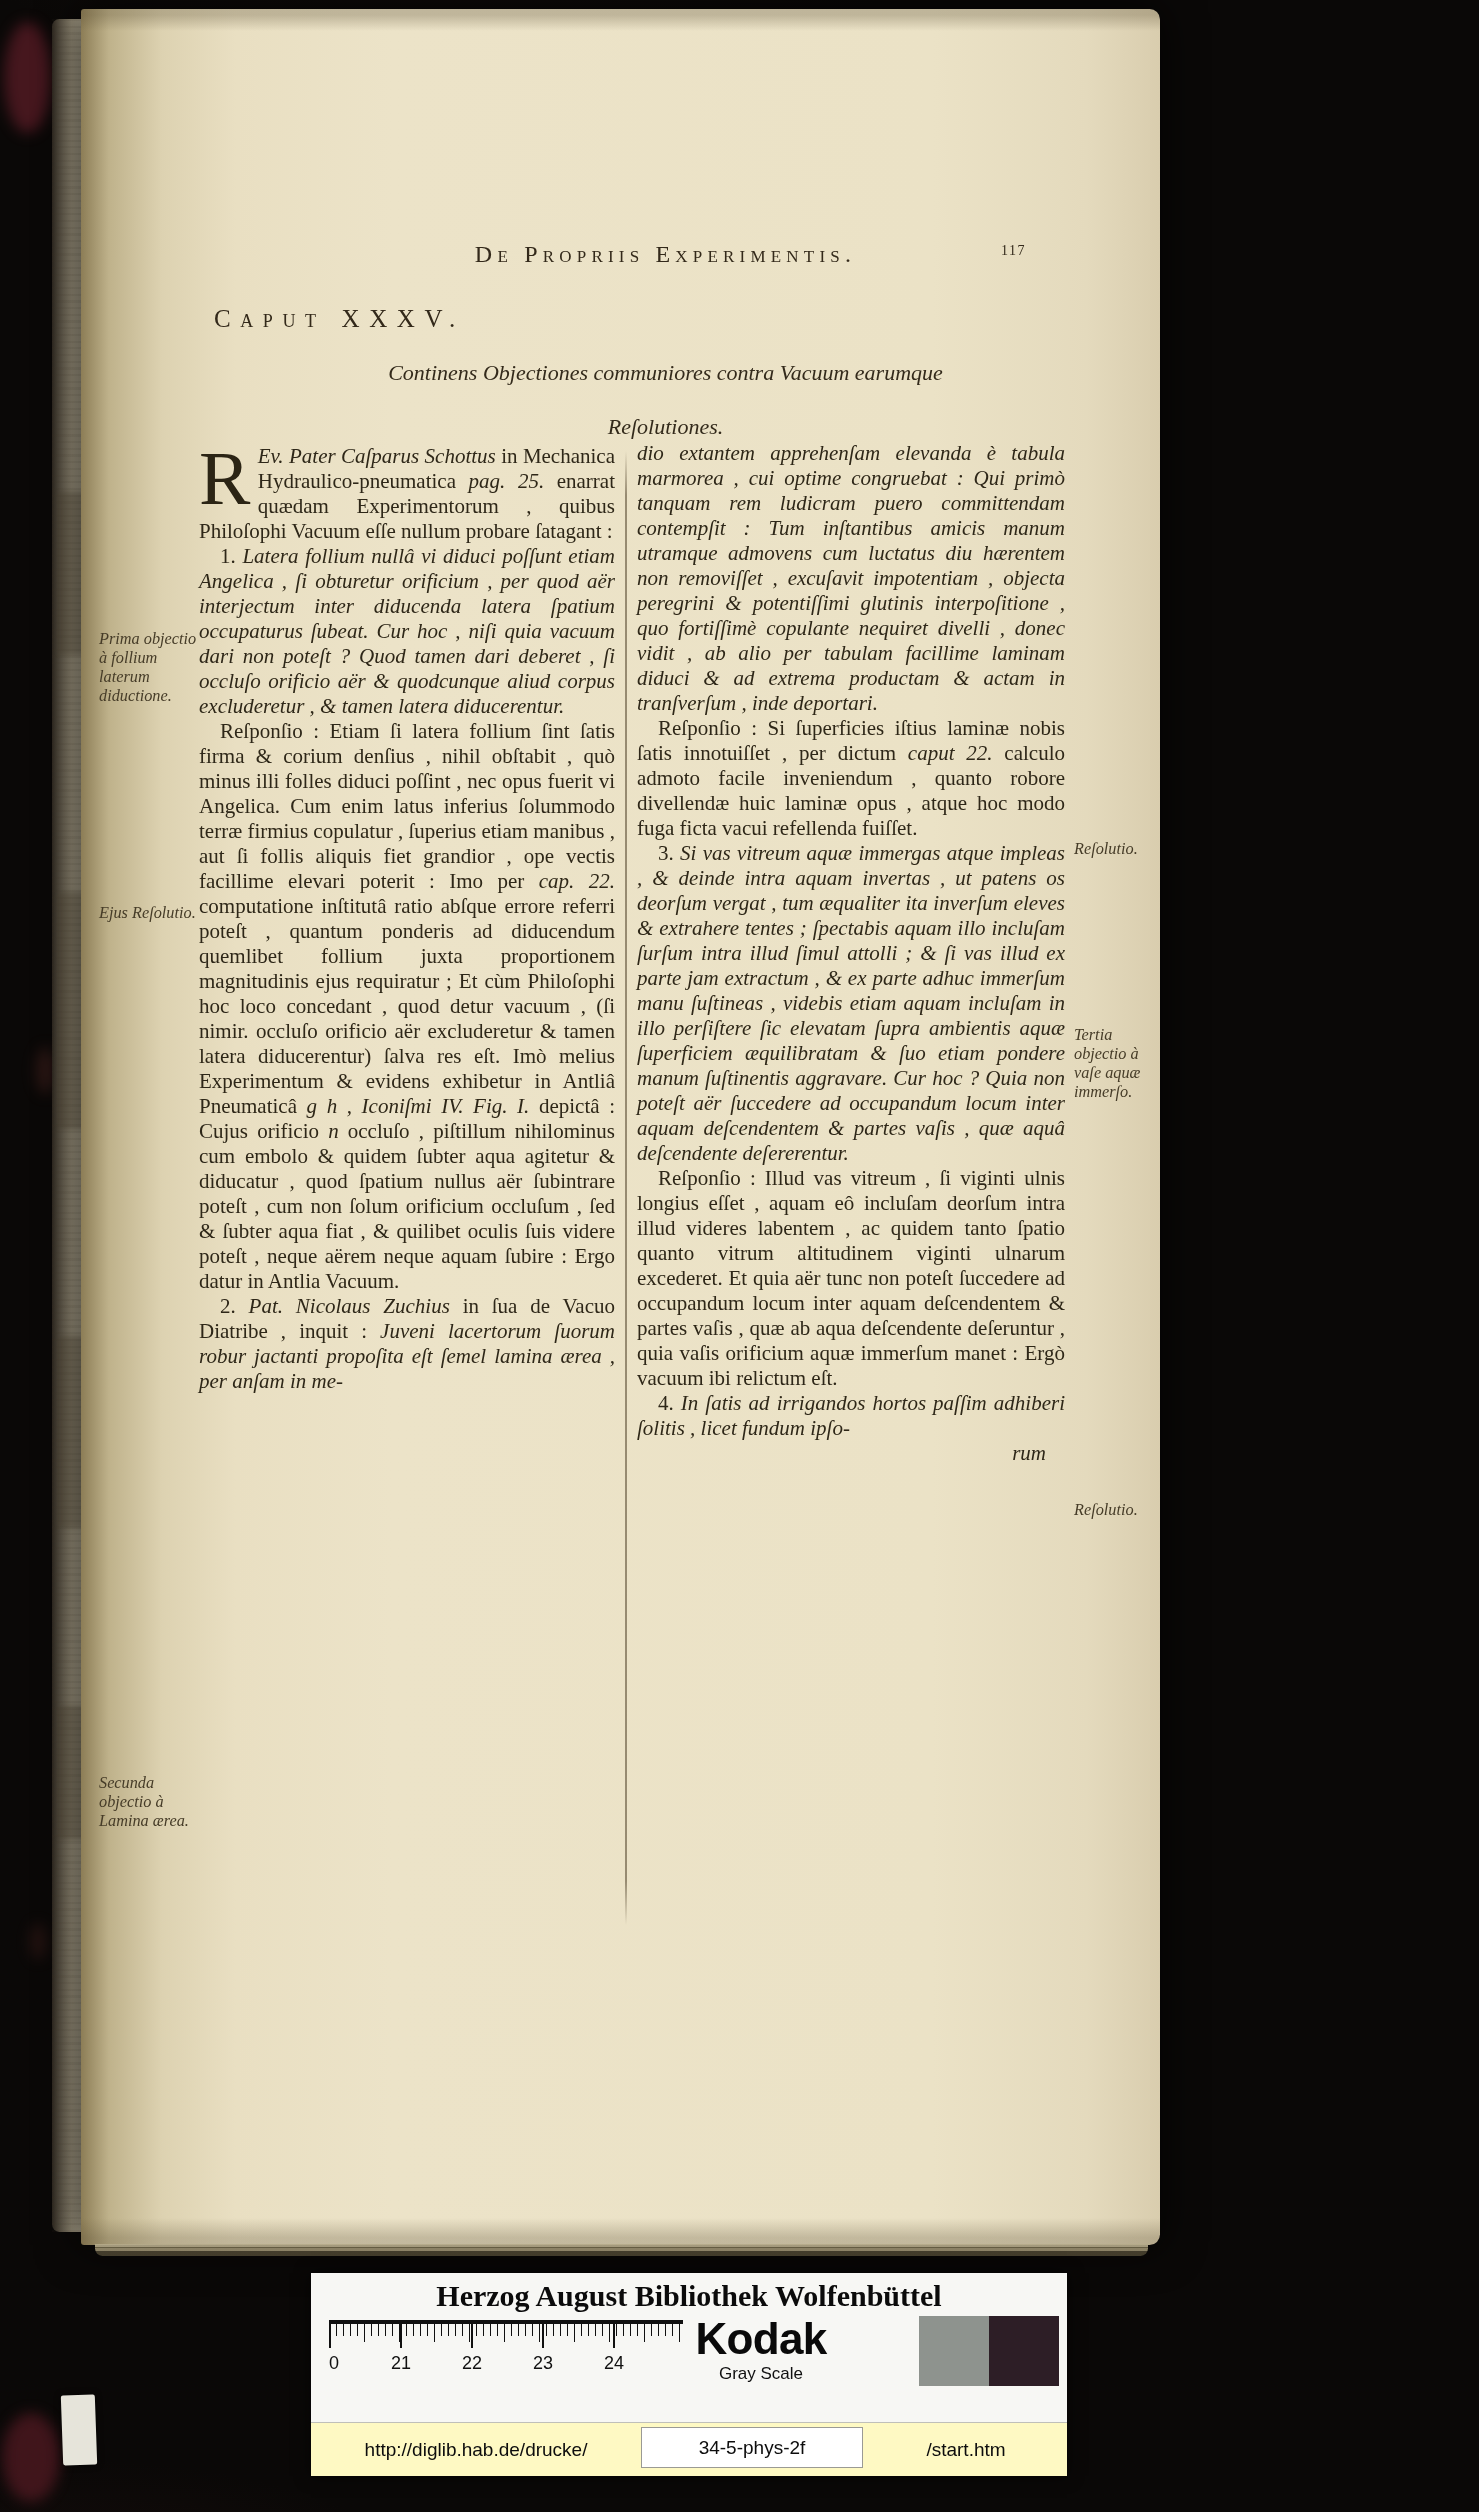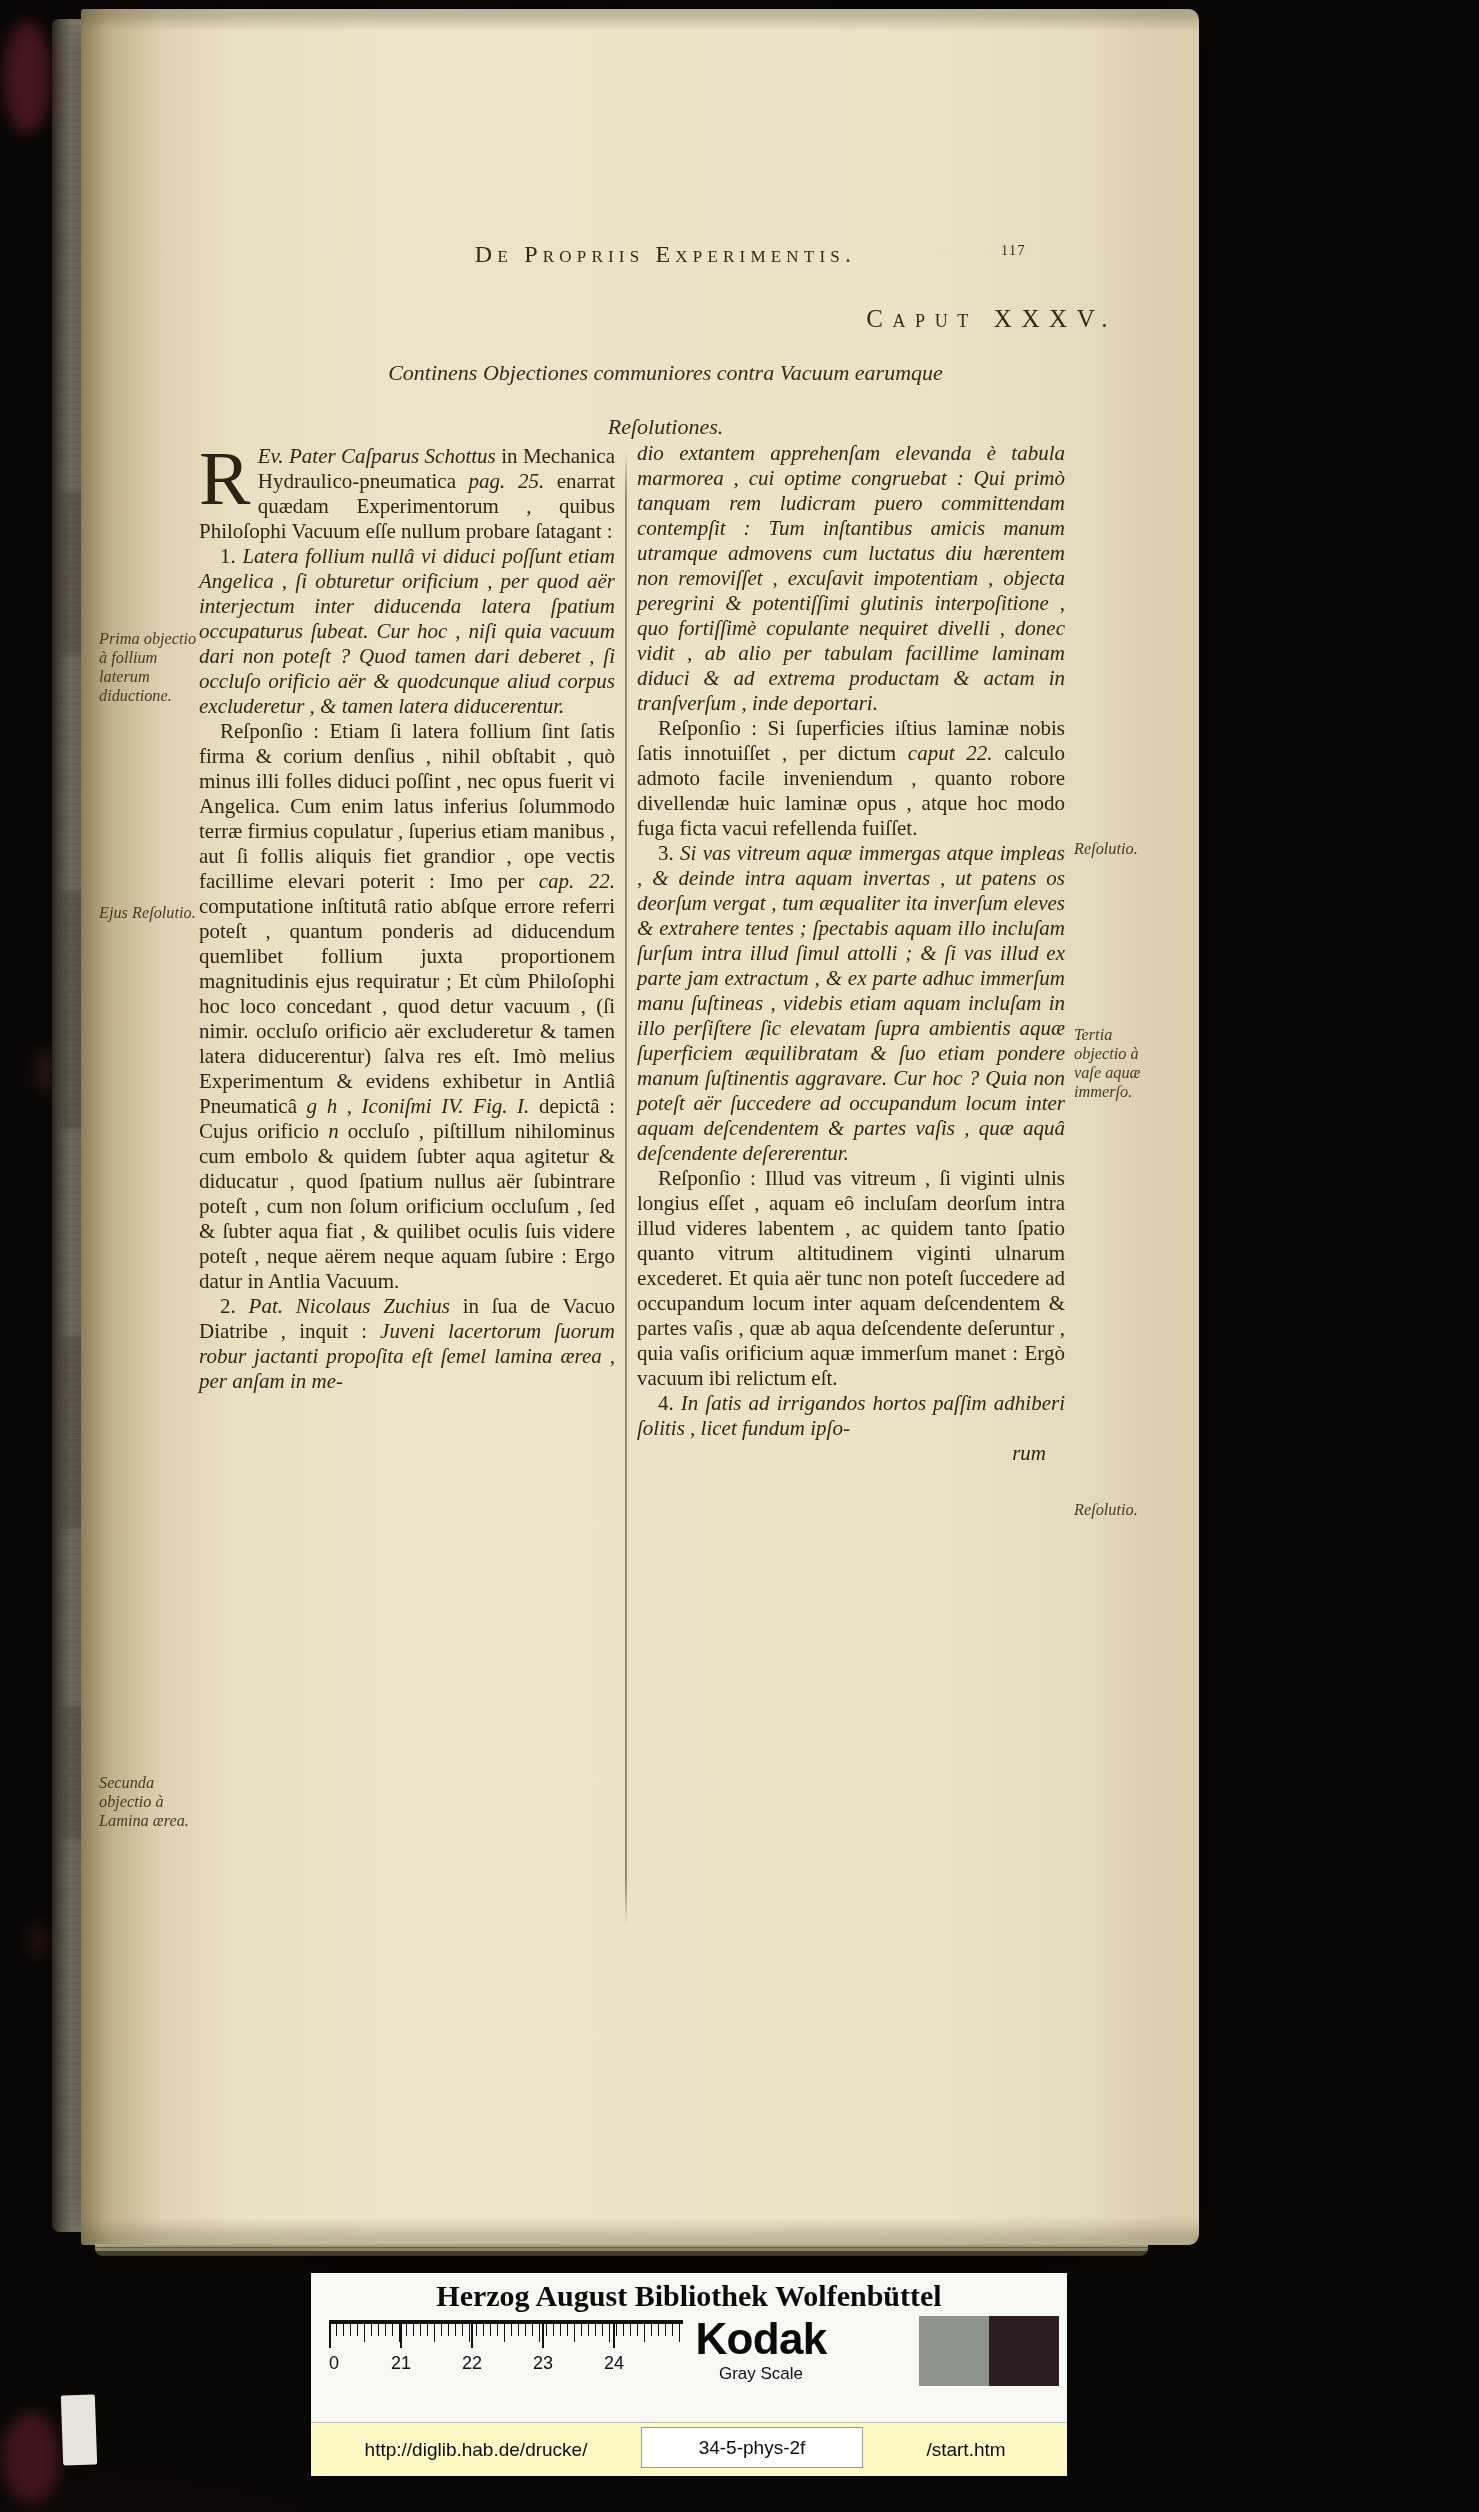--- a/index.html
+++ b/index.html
@@ -32,29 +32,29 @@
   .white-tag{position:absolute;left:62px;top:2395px;width:34px;height:70px;background:#e6e4da;
     transform:rotate(-2deg);border-radius:2.2px;box-shadow:0 0 6px rgba(0,0,0,.6);}
 
   
   .page{position:absolute;left:81px;top:9px;width:1079px;height:2236px;
     background:
       linear-gradient(180deg, rgba(90,78,52,.30) 0 6px, transparent 22px),
       linear-gradient(0deg, rgba(90,78,52,.28) 0 7.4px, transparent 27px),
       linear-gradient(90deg,#8c7d56 0px,#bfb28b 28px,#ddd2b1 81px,#e9dfc2 155px,#ece3c8 311px,#ebe2c6 851px,#e4dabd 1006px,#d9cdae 1079px);
     border-radius:3px 10.4px 10.4px 3px;
-    box-shadow:0 0 44px rgba(0,0,0,.85);color:#2e2718;padding-left:39px;}
+    box-shadow:0 0 44px rgba(0,0,0,.85);color:#2e2718;}
   .page-bottom-edges{position:absolute;left:95px;top:2244px;width:1053px;height:12px;
     background:linear-gradient(180deg,#b5aa8a 0 3px,#6e6549 3px 4.4px,#9a8f70 4.4px 7.4px,#4a4330 7.4px 12px);
     border-radius:0 0 7.4px 7.4px;opacity:.9;}
 
   .running-head{position:absolute;left:133px;top:232px;width:903px;text-align:center;
     font-variant:small-caps;font-size:24px;letter-spacing:5.2px;color:#33291a;}
   .folio{position:absolute;left:920px;top:234px;width:89px;font-size:14px;letter-spacing:1.5px;color:#33291a;}
-  .chapter{position:absolute;left:133px;top:296px;width:903px;text-align:right;
+  .chapter{position:absolute;left:133px;top:296px;width:903px;text-align:left;
     font-variant:small-caps;font-size:25px;letter-spacing:9.6px;color:#33291a;}
   .subtitle1{position:absolute;left:133px;top:351px;width:903px;text-align:center;
     font-style:italic;font-size:22px;color:#332a1b;}
   .subtitle2{position:absolute;left:133px;top:405px;width:903px;text-align:center;
     font-style:italic;font-size:22px;color:#332a1b;}
 
   .col{position:absolute;top:435px;font-size:21px;line-height:25px;text-align:justify;color:#2e2718;}
   .col-left{left:118px;width:416px;}
   .col-right{left:556px;top:432px;width:428px;}
   .col p{margin:0;text-indent:21px;}

